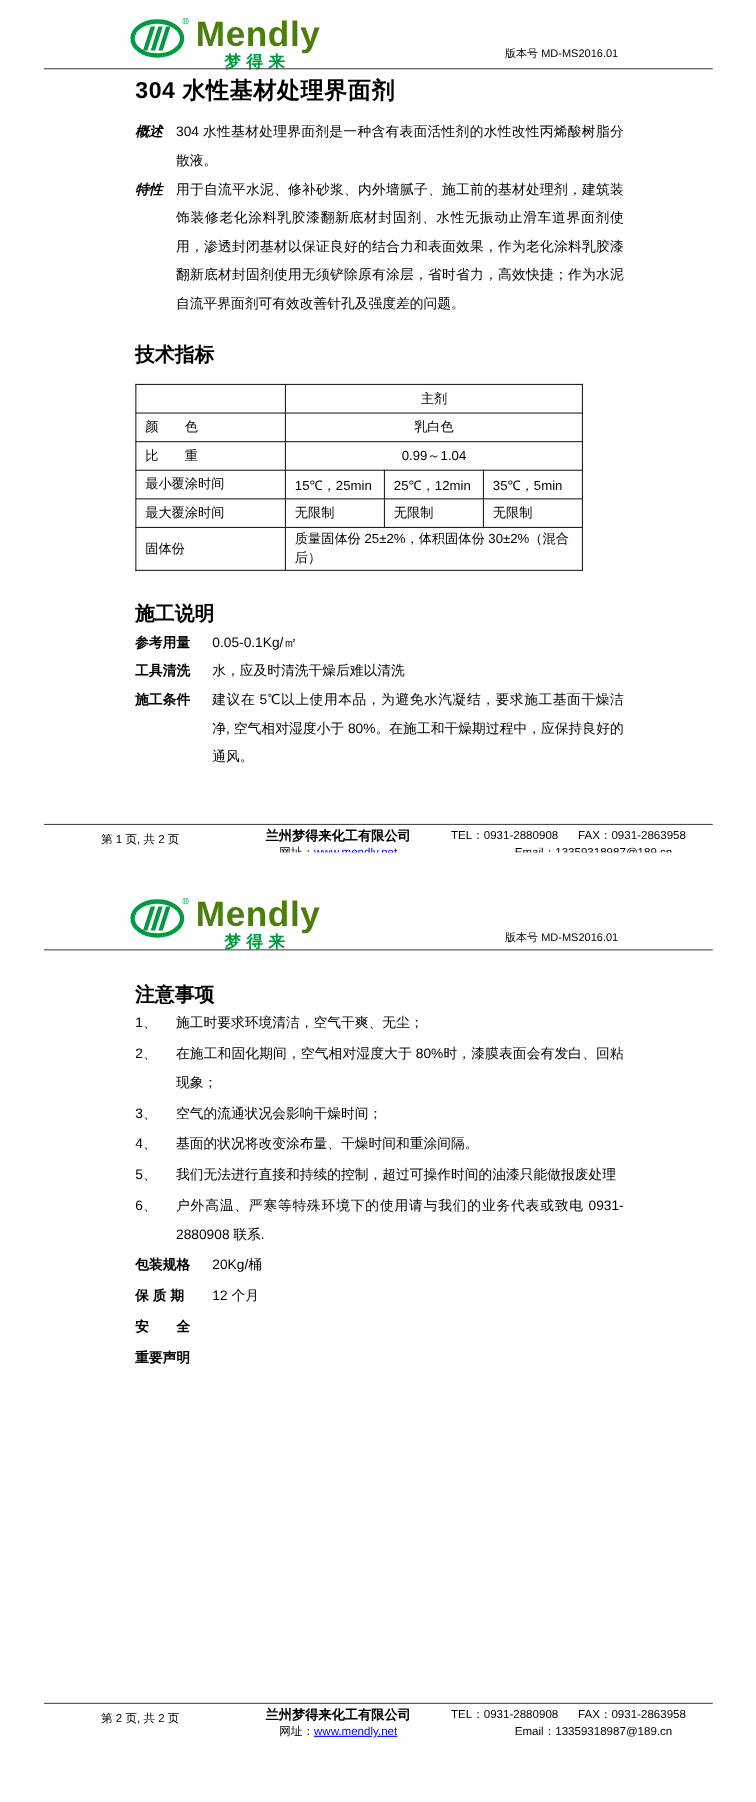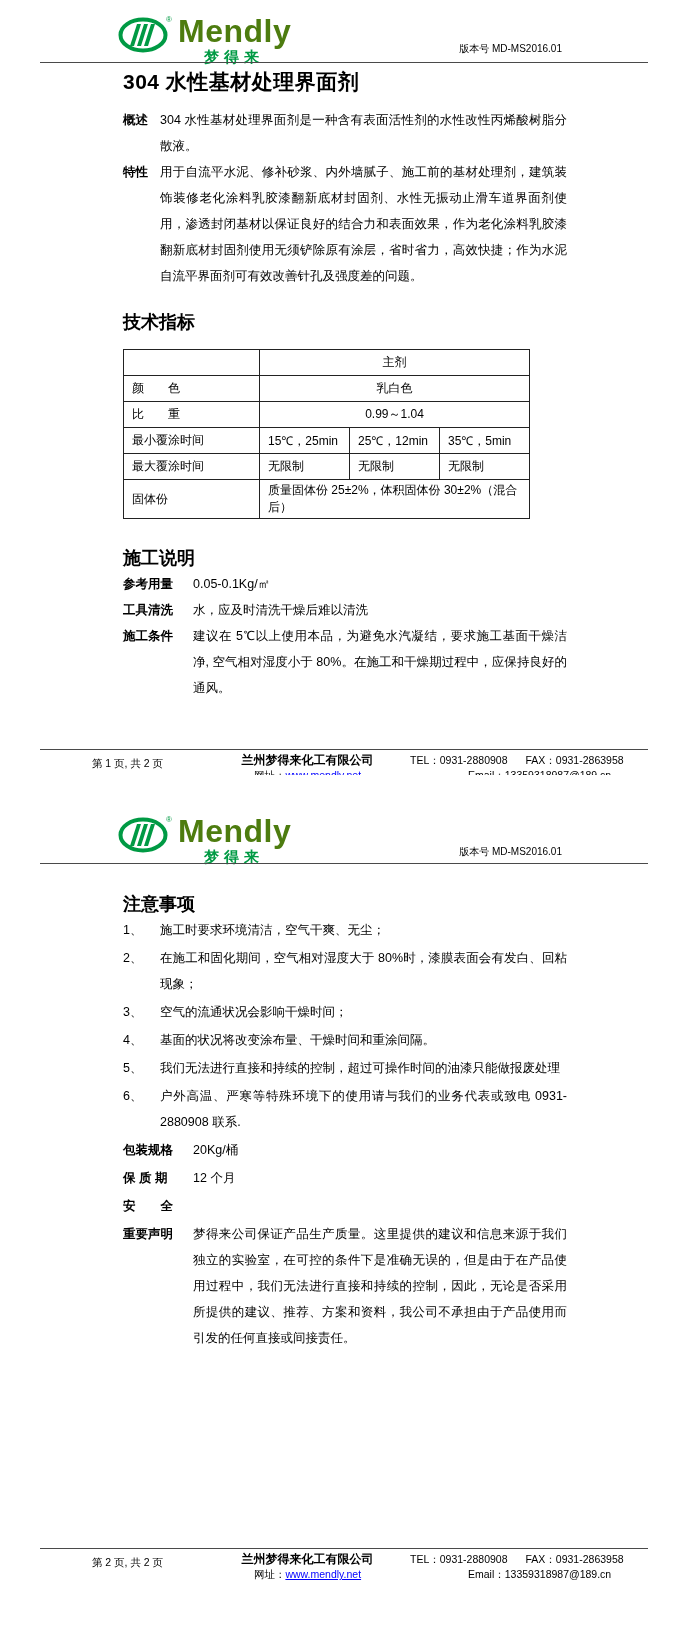--- a/index.html
+++ b/index.html
@@ -28,21 +28,21 @@
   .page-2 .rule { top:88px; }
 
   
   .body-col { position:absolute; left:123px; width:444px; }
   .page-1 .body-col { top:68px; }
   .page-2 .body-col { top:116px; }
 
   h1.title { font-size:21px; font-weight:bold; letter-spacing:0.5px; margin-bottom:11px; }
 
   .kv { display:flex; align-items:flex-start; }
-  .kv-label { font-weight:bold; font-size:12.5px; line-height:26px; flex:0 0 37px; white-space:nowrap; }
+  .kv-label { font-weight:bold; font-size:12.5px; line-height:26px; flex:0 0 37px; white-space:nowrap;font-style:italic; }
   .kv-label-w { font-weight:bold; font-size:12.5px; line-height:26px; flex:0 0 70px; white-space:nowrap; }
   .kv-text { font-size:12.5px; line-height:26px; text-align:justify; flex:1; }
 
   .sec-heading { font-weight:bold; font-size:18px; line-height:26px; }
   .mt-lg { margin-top:20px; }
   .mt-xl { margin-top:26px; }
 
   table.spec { border-collapse:collapse; margin-top:14px; width:406px; table-layout:fixed; }
   table.spec td { border:1px solid #222; font-size:12px; height:26px; padding:2px 8px; vertical-align:middle; }
   table.spec td.ctr { text-align:center; }
@@ -231,21 +231,20 @@
     </div>
     <div class="info">
       <span class="kv-label-w">保 质 期</span>
       <p class="kv-text">12 个月</p>
     </div>
     <div class="info">
       <span class="kv-label-w">安　　全</span>
     </div>
     <div class="info">
       <span class="kv-label-w">重要声明</span>
-      <p class="kv-text">梦得来公司保证产品生产质量。这里提供的建议和信息来源于我们独立的实验室，在可控的条件下是准确无误的，但是由于在产品使用过程中，我们无法进行直接和持续的控制，因此，无论是否采用所提供的建议、推荐、方案和资料，我公司不承担由于产品使用而引发的任何直接或间接责任。</p>
     </div>
   </main>
 
   <footer class="footer">
     <div class="f-col1">第 2 页, 共 2 页</div>
     <div class="f-col2">
       <div class="f-company">兰州梦得来化工有限公司</div>
       <div class="f-web">
         <span>网址：</span><a href="#" class="f-link">www.mendly.net</a>
       </div>

